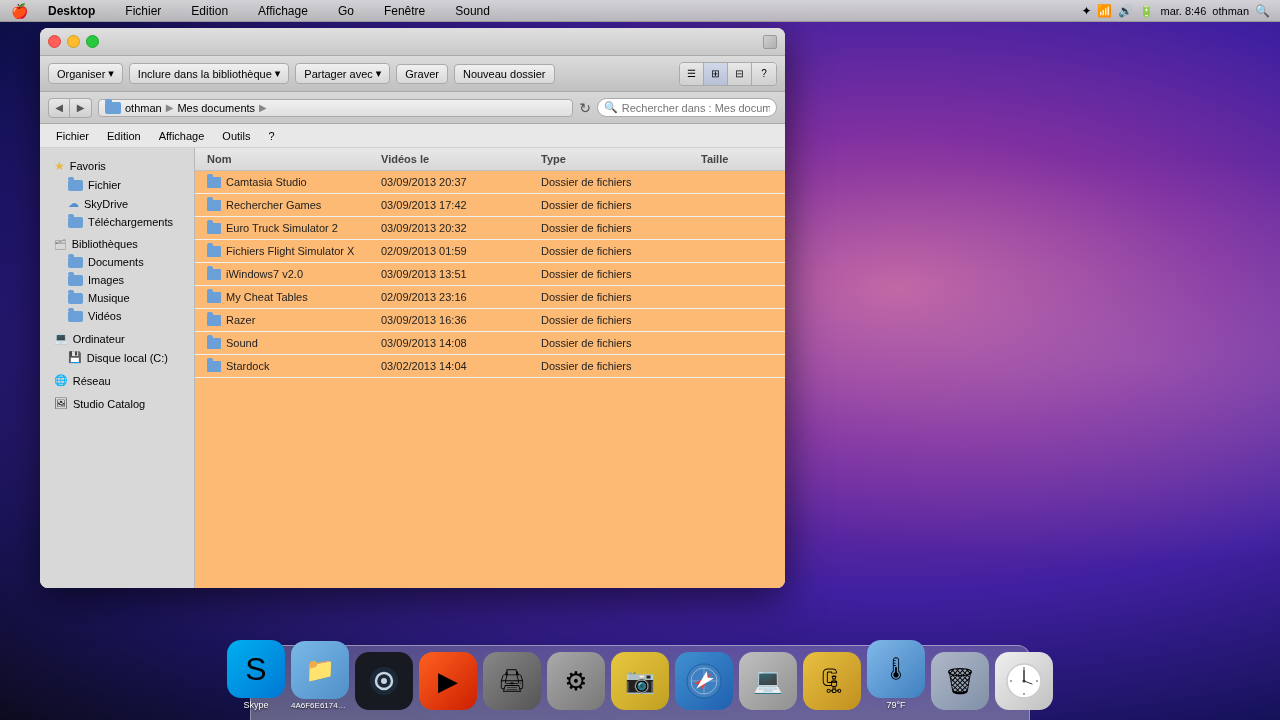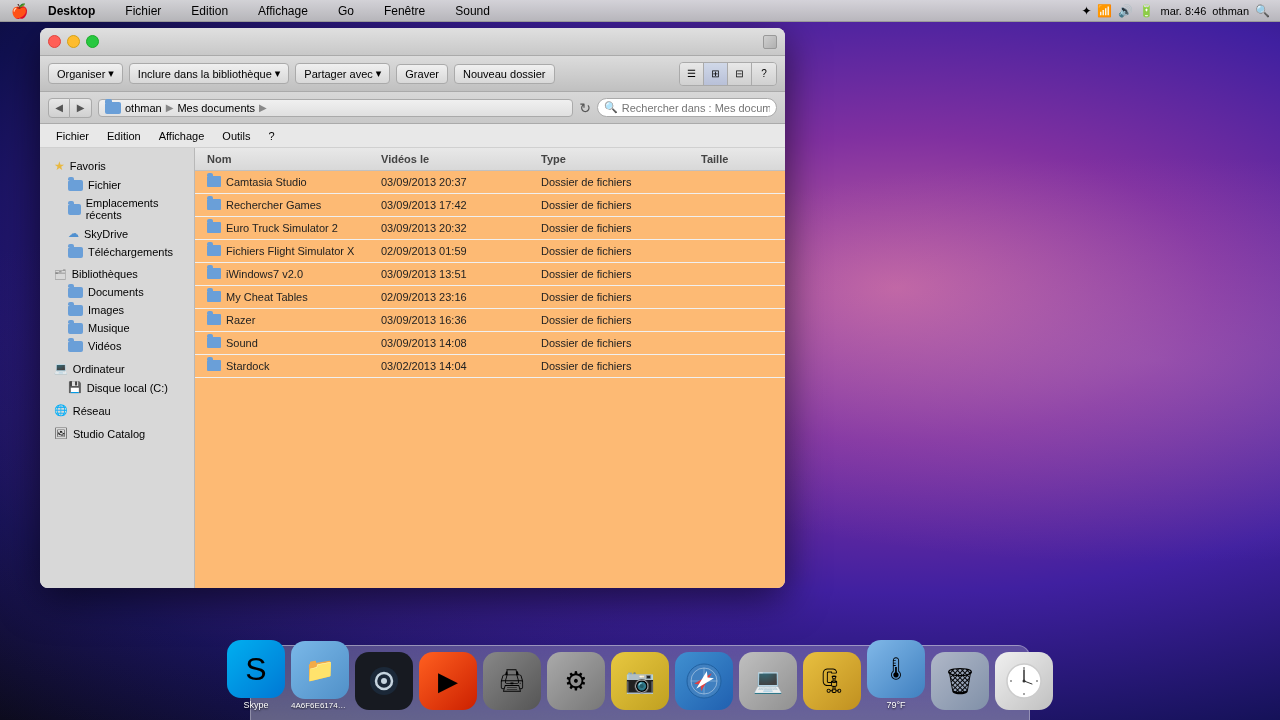--- a/index.html
+++ b/index.html
@@ -333,21 +333,21 @@
       padding: 2px 8px;
       align-items: center;
       border-bottom: 1px solid #f0f0f0;
       cursor: pointer;
     }
     .file-cell {
       font-size: 11px;
       color: #222;
       padding: 3px 4px;
       display: flex;
-      align-items: flex-start;
+      align-items: flex-end;
       gap: 5px;
     }
     .file-folder-icon {
       width: 14px; height: 11px;
       background: #6a9fd8;
       border-radius: 1px;
       position: relative;
       flex-shrink: 0;
     }
     .file-folder-icon::before {
@@ -572,24 +572,20 @@
     <div class="sidebar">
 
       <div class="sidebar-section">
         <div class="sidebar-item">
           <span class="icon-star">★</span>
           <span>Favoris</span>
         </div>
         <div class="sidebar-item" style="padding-left:24px">
           <div class="icon-folder"></div>
           <span>Fichier</span>
-        </div>
-        <div class="sidebar-item" style="padding-left:24px">
-          <div class="icon-folder"></div>
-          <span>Emplacements récents</span>
         </div>
         <div class="sidebar-item" style="padding-left:24px">
           <span class="icon-cloud">☁</span>
           <span>SkyDrive</span>
         </div>
         <div class="sidebar-item" style="padding-left:24px">
           <div class="icon-folder"></div>
           <span>Téléchargements</span>
         </div>
       </div>

